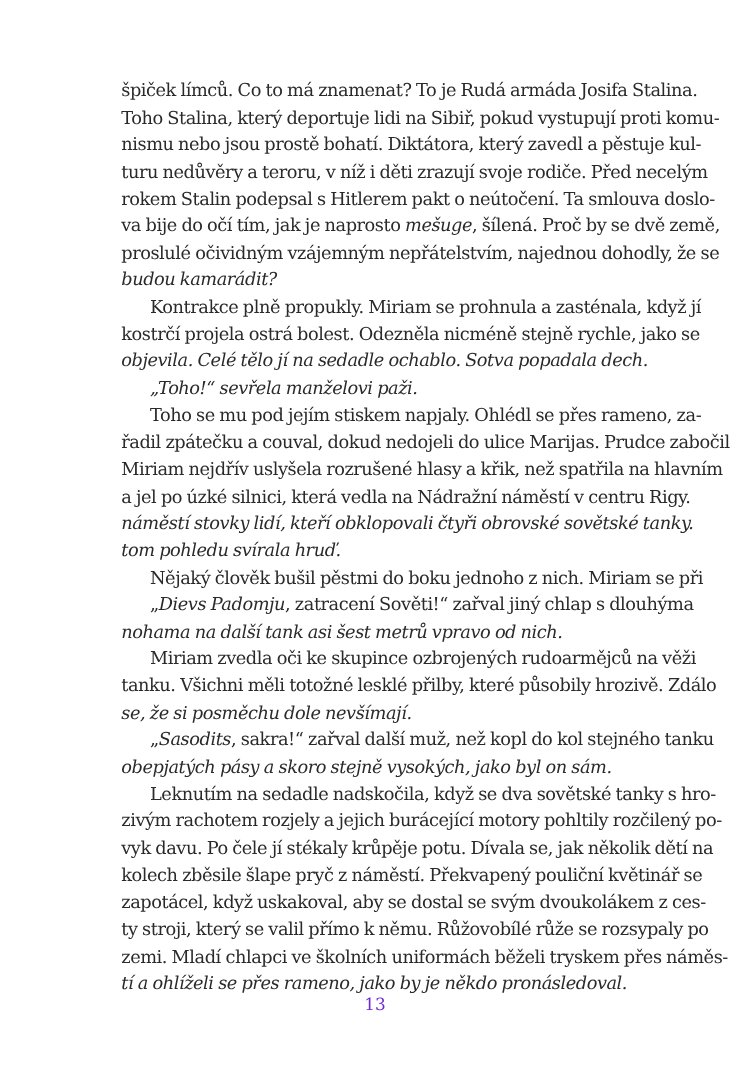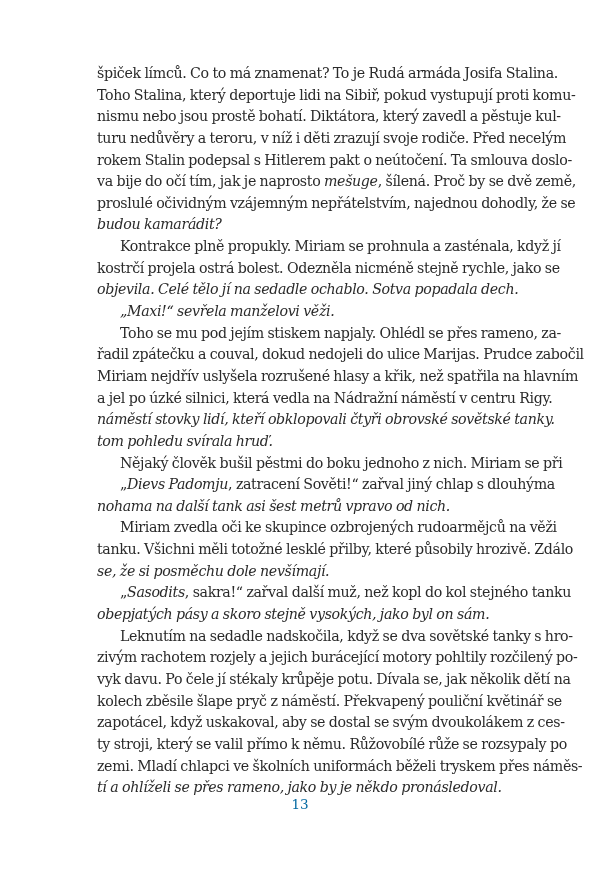--- a/index.html
+++ b/index.html
@@ -10,21 +10,21 @@
       font-family: "DejaVu Serif", serif;
       font-size: 14.2px; line-height: 21.65px; color: #2a2a2a;
       letter-spacing: -0.35px; word-spacing: -0.5px;
     }
     .line { display: block; white-space: nowrap; text-align: justify; text-align-last: justify; height: 21.65px; }
     .line.last { text-align-last: left; font-style: italic; }
     .line.indent { padding-left: 23px; }
     .line em { font-style: italic; }
     .page-number {
       position: absolute; left: 0; width: 600px; top: 796px; text-align: center;
-      font-family: "DejaVu Serif", serif; font-size: 13.5px; color: #0369a1;
+      font-family: "DejaVu Serif", serif; font-size: 13.5px; color: #6d28d9;
     }
   </style>
 </head>
 <body>
 
 <div class="page">
   <div class="text-block" id="text-block">
       <div>
         <span class="line"><span>špiček límců. Co to má znamenat? To je Rudá armáda Josifa Stalina.</span></span>
         <span class="line"><span>Toho Stalina, který deportuje lidi na Sibiř, pokud vystupují proti komu-</span></span>
@@ -34,21 +34,21 @@
         <span class="line"><span>va bije do očí tím, jak je naprosto </span><em>mešuge</em><span>, šílená. Proč by se dvě země,</span></span>
         <span class="line"><span>proslulé očividným vzájemným nepřátelstvím, najednou dohodly, že se</span></span>
         <span class="line last"><span>budou kamarádit?</span></span>
       </div>
       <div>
         <span class="line indent"><span>Kontrakce plně propukly. Miriam se prohnula a zasténala, když jí</span></span>
         <span class="line"><span>kostrčí projela ostrá bolest. Odezněla nicméně stejně rychle, jako se</span></span>
         <span class="line last"><span>objevila. Celé tělo jí na sedadle ochablo. Sotva popadala dech.</span></span>
       </div>
       <div>
-        <span class="line last indent"><span>„Maxi!“ sevřela manželovi věži.</span></span>
+        <span class="line last indent"><span>„Toho!“ sevřela manželovi paži.</span></span>
       </div>
       <div>
         <span class="line indent"><span>Toho se mu pod jejím stiskem napjaly. Ohlédl se přes rameno, za-</span></span>
         <span class="line"><span>řadil zpátečku a couval, dokud nedojeli do ulice Marijas. Prudce zabočil</span></span>
         <span class="line"><span>Miriam nejdřív uslyšela rozrušené hlasy a křik, než spatřila na hlavním</span></span>
         <span class="line"><span>a jel po úzké silnici, která vedla na Nádražní náměstí v centru Rigy.</span></span>
         <span class="line last"><span>náměstí stovky lidí, kteří obklopovali čtyři obrovské sovětské tanky.</span></span>
       </div>
       <div>
         <span class="line last"><span>tom pohledu svírala hruď.</span></span>

